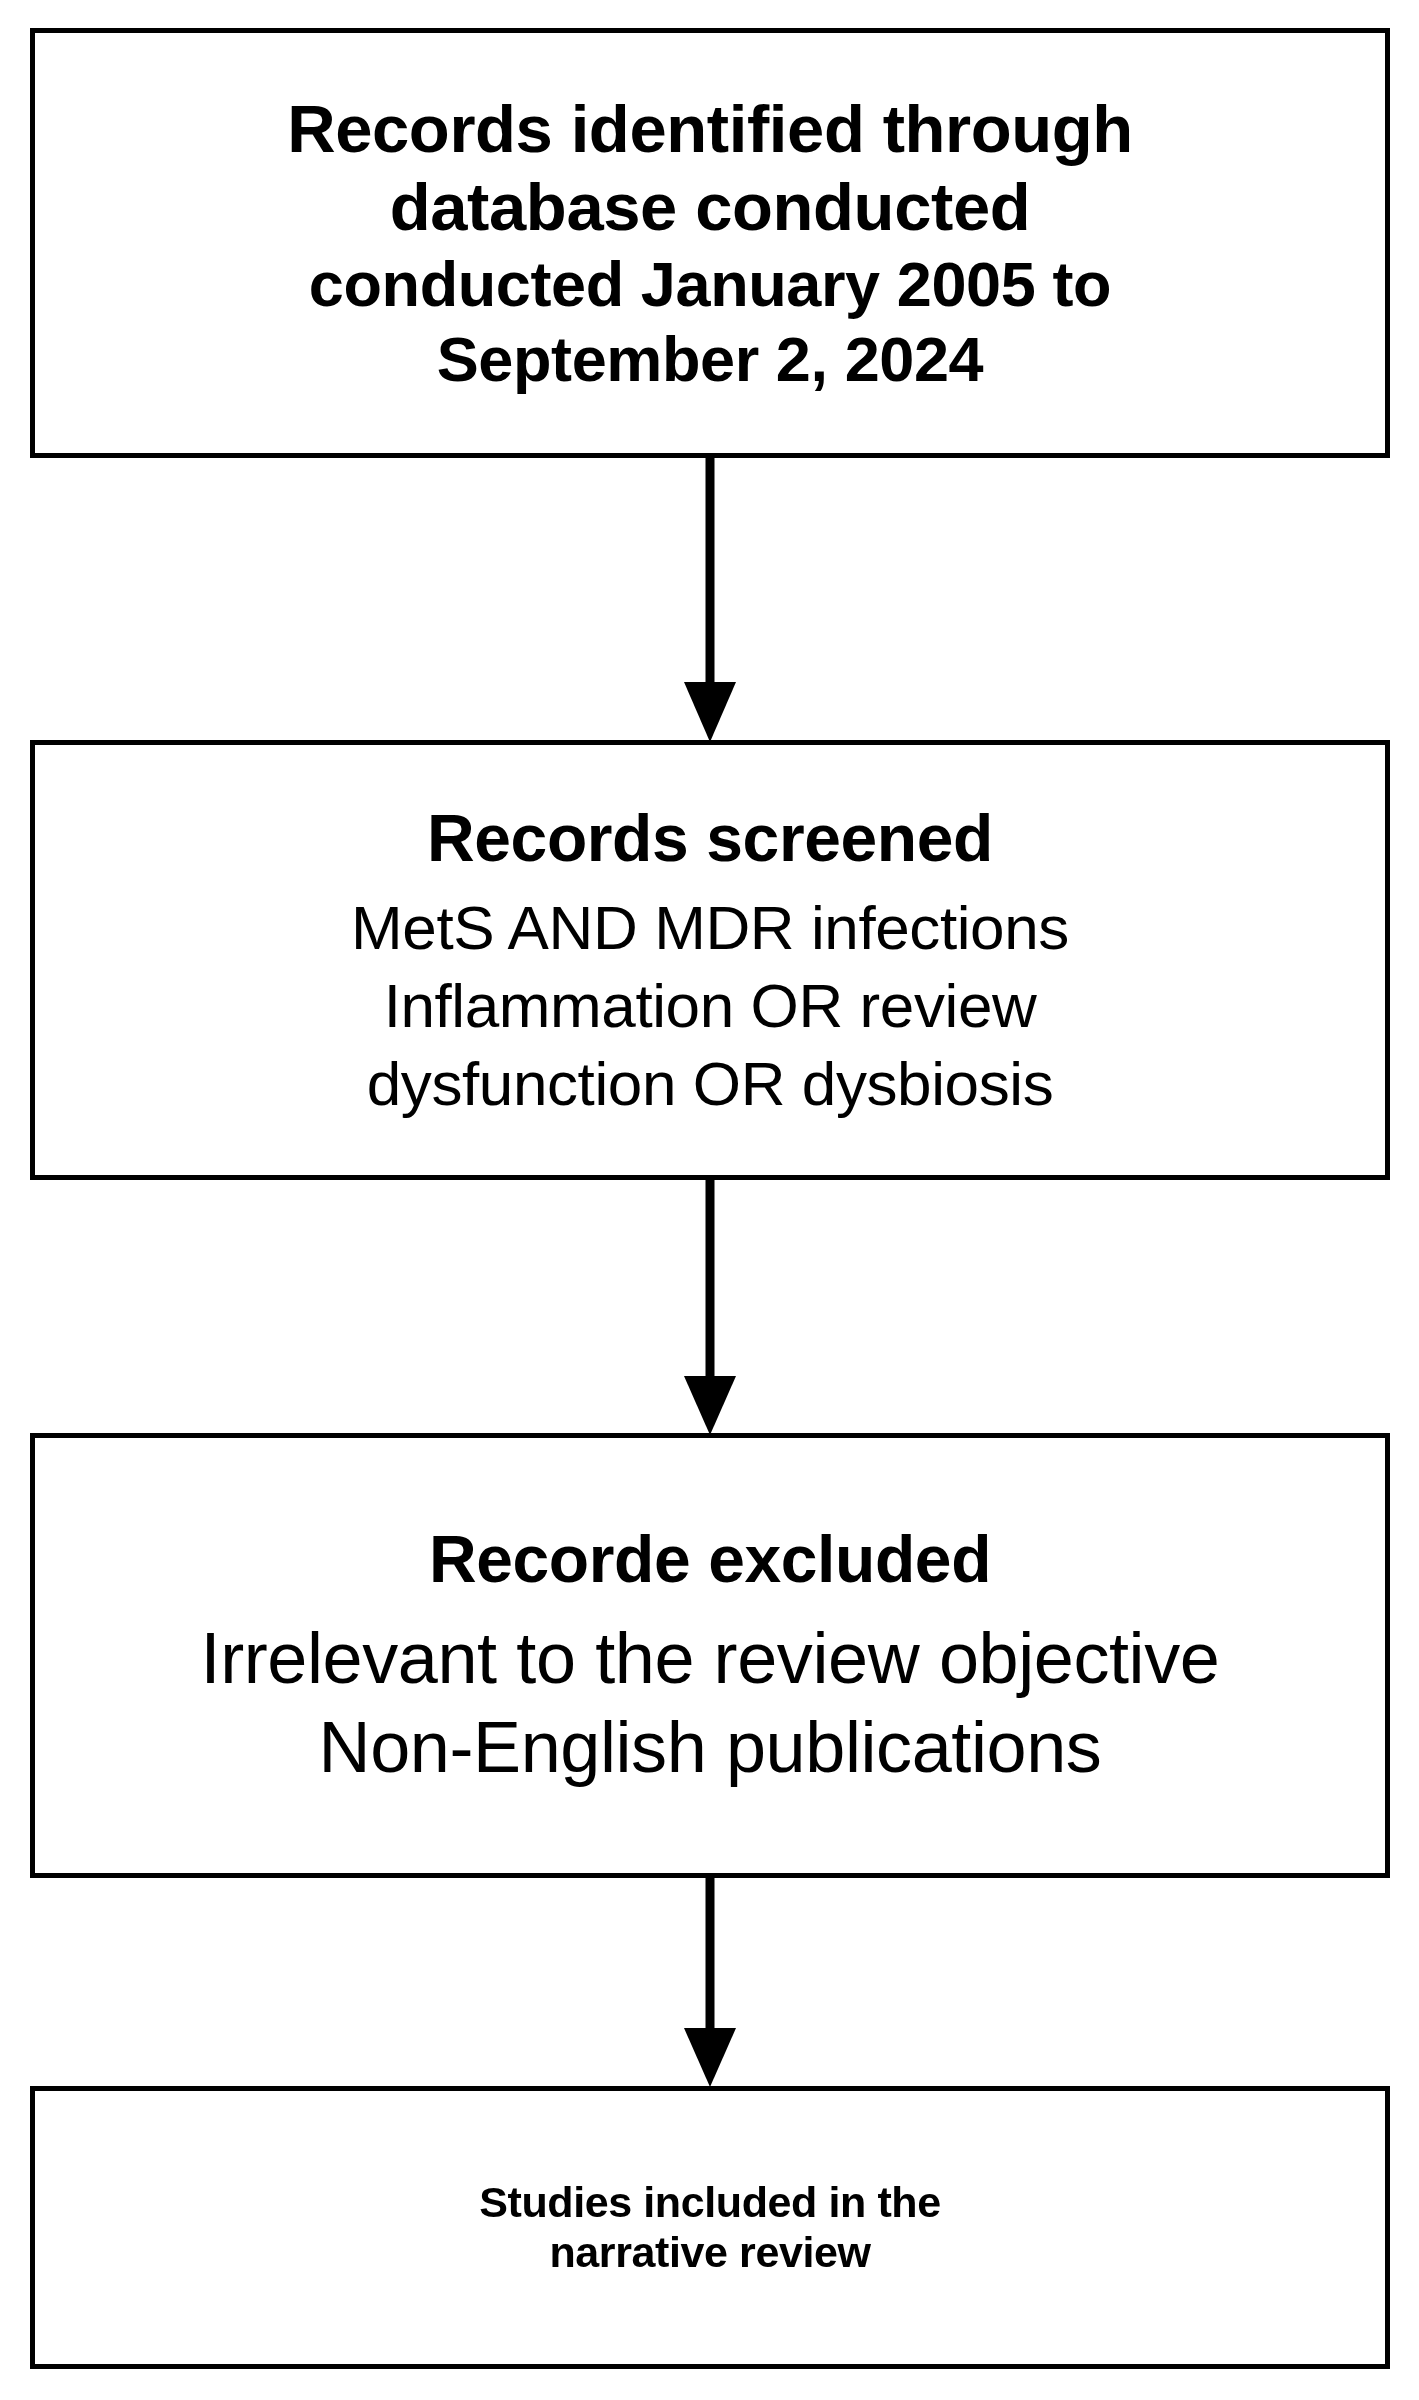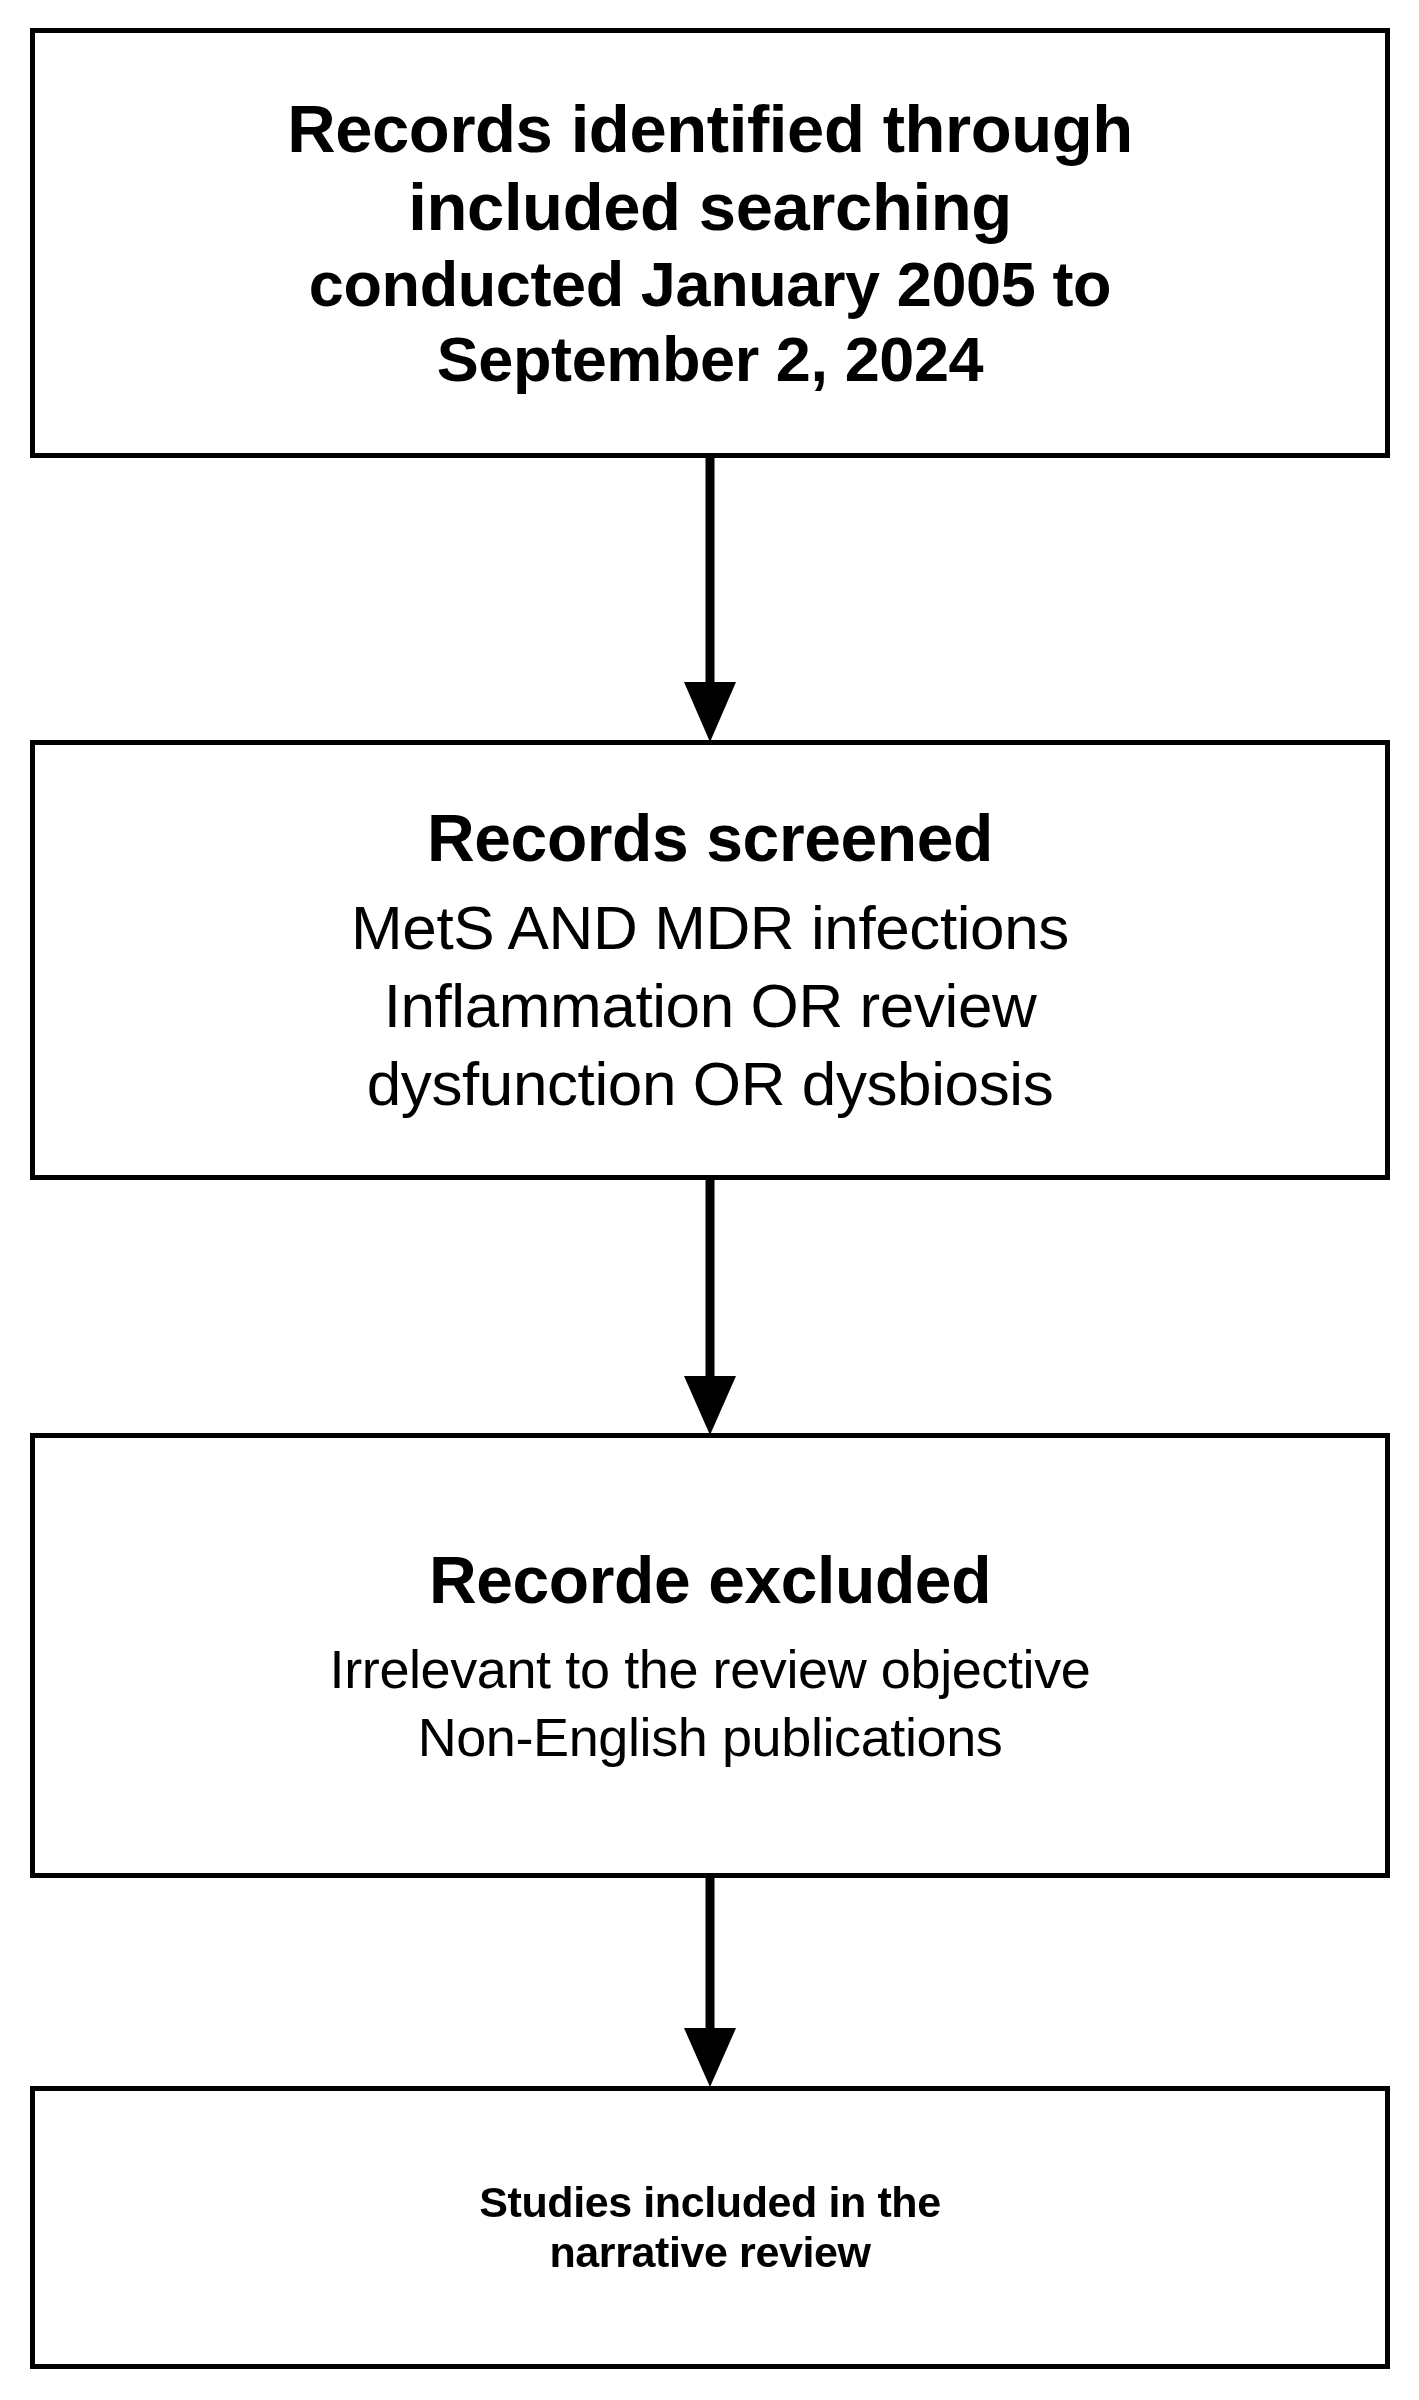--- a/index.html
+++ b/index.html
@@ -56,21 +56,21 @@
   }
 
   
   #box-records-identified .line-bold   { font-size: 67px; }
   #box-records-identified .line-regular{ font-size: 63px; margin-top: 2px; font-weight: bold; }
 
   #box-records-screened .line-bold     { font-size: 66px; margin-bottom: 10px; }
   #box-records-screened .line-regular  { font-size: 62px; margin-top: 6px; }
 
   #box-records-excluded .line-bold     { font-size: 66px; margin-bottom: 13px; }
-  #box-records-excluded .line-regular  { font-size: 54px; margin-top: 6px; text-align: center; }
+  #box-records-excluded .line-regular  { font-size: 72px; margin-top: 6px; text-align: center; }
 
   #box-studies-included .line-bold     { font-size: 43px; }
 
   
   .connector {
     position: absolute;
     left: 0;
     width: 1419px;
     height: 0;
     pointer-events: none;
@@ -80,21 +80,21 @@
     overflow: visible;
   }
 </style>
 </head>
 <body>
 
 <div id="flow-root">
 
   <div class="flow-box" id="box-records-identified" style="top:28px; height:430px;">
     <span class="box-line line-bold">Records identified through</span>
-    <span class="box-line line-bold">included searching</span>
+    <span class="box-line line-bold">database conducted</span>
     <span class="box-line line-regular">conducted January 2005 to</span>
     <span class="box-line line-regular">September 2, 2024</span>
   </div>
 
   <div class="connector" id="connector-1" style="top:458px;">
     <svg width="1419" height="285" viewBox="0 0 1419 285">
       <line x1="710" y1="0" x2="710" y2="252" stroke="#000000" stroke-width="9"></line>
       <polygon points="710,284 684,224 736,224" fill="#000000"></polygon>
     </svg>
   </div>

